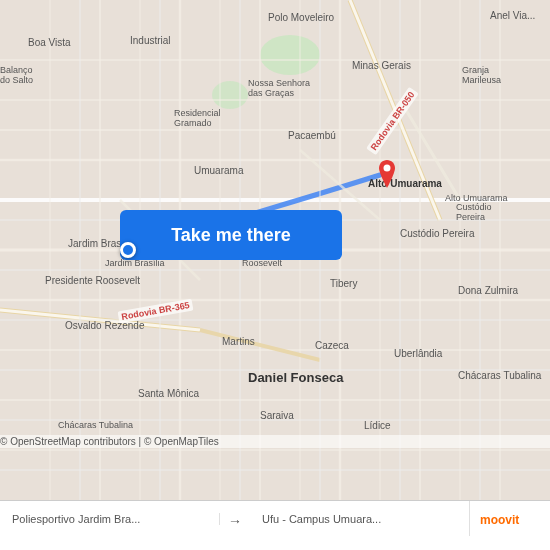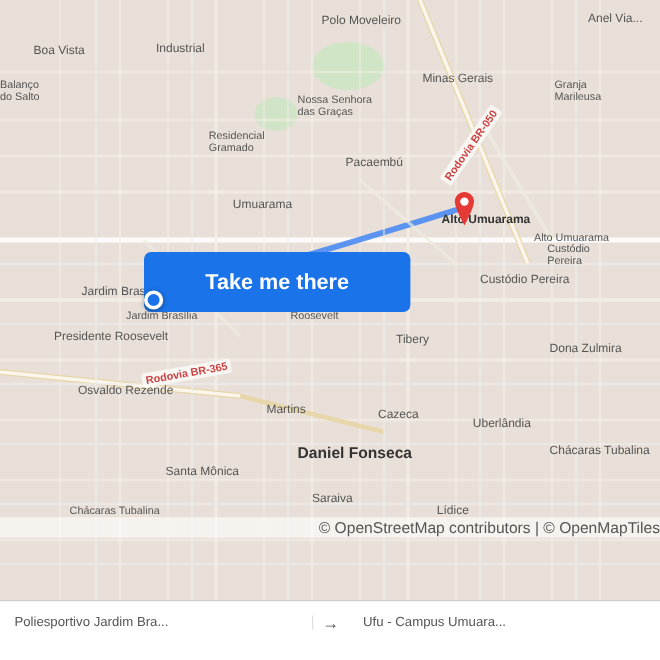--- a/index.html
+++ b/index.html
@@ -129,22 +129,22 @@
       border-left: 1px solid #e0e0e0;
       height: 100%;
     }
 
     
     #attribution {
       position: absolute;
       bottom: 52px;
       left: 0;
       right: 0;
-      text-align: right;
-      font-size: 13px;
+      text-align: left;
+      font-size: 10px;
       color: #555;
       background: rgba(255,255,255,0.6);
       padding: 1px 0;
     }
 
     
     .road-label-diagonal {
       position: absolute;
       font-size: 9px;
       color: #c44;
@@ -282,13 +282,18 @@
 
 <div id="bottom-bar">
   <div class="bottom-section left">
     <div class="bottom-label">Poliesportivo Jardim Bra...</div>
   </div>
   <div class="bottom-arrow">→</div>
   <div class="bottom-section">
     <div class="bottom-label">Ufu - Campus Umuara...</div>
   </div>
 
+  <div id="moovit-logo">
+    <svg width="60" height="22" viewBox="0 0 80 22" xmlns="http://www.w3.org/2000/svg">
+      <text x="0" y="17" font-family="Arial" font-weight="bold" font-size="16" fill="#FF6B00">moovit</text>
+    </svg>
+  </div>
 </div>
 
 </body></html>

